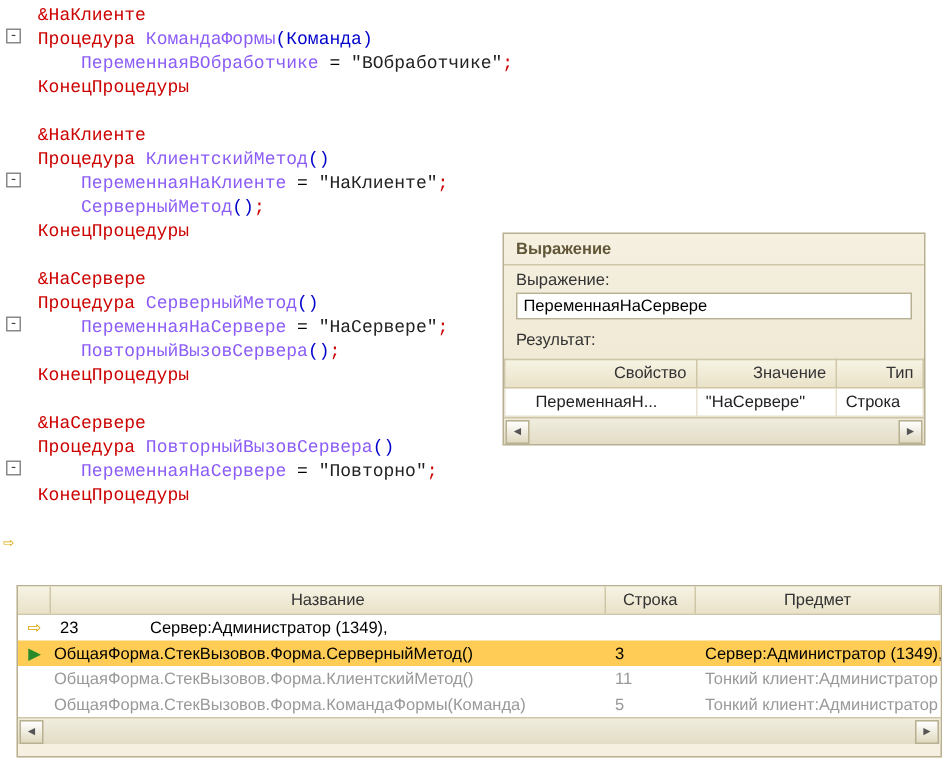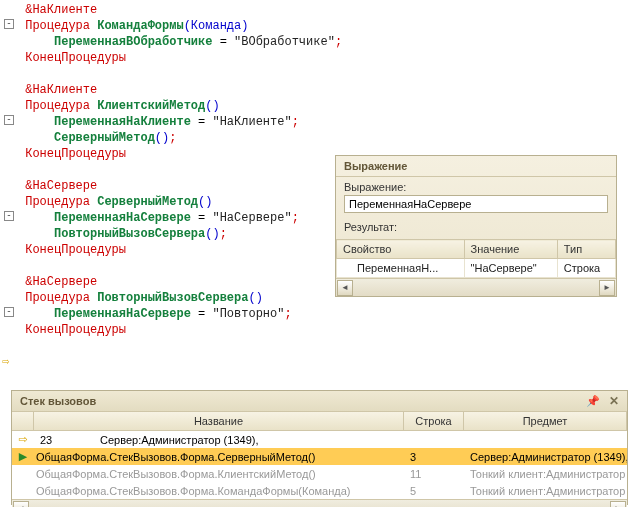--- a/index.html
+++ b/index.html
@@ -1,32 +1,32 @@
 <!DOCTYPE html>
 <html><head>
 <meta charset="utf-8">
 <style>
   * { margin: 0; padding: 0; box-sizing: border-box; }
   body { font-family: "Courier New", monospace; font-size: 12px; background: #fff; width: 630px; height: 507px; position: relative; overflow: hidden; }
   .code-area { position: absolute; top: 0; left: 0; width: 630px; height: 380px; padding: 2px 0 2px 18px; line-height: 16px; }
   .code-line { white-space: pre; }
   .kw-red { color: #cc0000; }
-  .kw-blue { color: #15803d; font-weight: bold; }
+  .kw-blue { color: #8b5cf6; }
   .kw-str { color: #222; }
   .kw-brace { color: #cc0000; }
   .kw-paren { color: #0000cc; }
   .fold { position: absolute; left: 4px; width: 10px; height: 10px; border: 1px solid #888; font-size: 9px; line-height: 8px; text-align: center; background: #fff; cursor: pointer; color: #333; }
   .arrow-exec { position: absolute; left: 2px; color: #d9a400; font-size: 12px; }
   .expr-panel { position: absolute; top: 155px; left: 335px; width: 282px; background: linear-gradient(#f5f0e0, #ece5ce); border: 1px solid #b8b090; font-family: Tahoma, sans-serif; font-size: 11px; }
   .expr-title { padding: 4px 8px; font-weight: bold; color: #625638; border-bottom: 1px solid #cfc6a8; }
   .expr-row { padding: 4px 8px; }
   .expr-label { color: #333; }
   .expr-input { width: 100%; height: 18px; border: 1px solid #b8b090; background: #fff; padding: 1px 4px; font-family: Tahoma, sans-serif; font-size: 11px; margin-top: 2px; }
   .expr-table { width: 100%; border-collapse: collapse; margin-top: 2px; background: #fff; }
-  .expr-table th { background: linear-gradient(#f7f3e4, #e9e2c8); border: 1px solid #cfc6a8; padding: 3px 6px; text-align: left; font-weight: normal; color: #333; }
+  .expr-table th { background: linear-gradient(#f7f3e4, #e9e2c8); border: 1px solid #cfc6a8; padding: 3px 6px; text-align: right; font-weight: normal; color: #333; }
   .expr-table td { border: 1px solid #e8e3d0; padding: 3px 6px; color: #222; }
   .expr-hscroll { height: 18px; background: linear-gradient(#f0eddf,#e3dcc6); border-top: 1px solid #cfc6a8; position: relative; }
   .hs-btn { width: 16px; height: 16px; position: absolute; top: 1px; background: linear-gradient(#fff,#e0d9c0); border: 1px solid #b8b090; font-size: 8px; text-align: center; line-height: 14px; color: #555; }
   .hs-left { left: 1px; } .hs-right { right: 1px; }
 
   .stack-panel { position: absolute; top: 390px; left: 11px; width: 617px; height: 115px; border: 1px solid #b8b090; font-family: Tahoma, sans-serif; font-size: 11px; background: #f5f0e0; }
   .stack-title { background: linear-gradient(#efe9d3,#e3dcc1); padding: 3px 8px; font-weight: bold; color: #625638; border-bottom: 1px solid #cfc6a8; display:flex; justify-content:space-between; align-items:center; }
   .stack-close { font-size: 12px; color: #7a7254; cursor: pointer; }
   .stack-pin { font-size: 11px; color: #7a7254; margin-right: 6px; cursor: pointer; }
   .stack-head { display: flex; background: linear-gradient(#f7f3e4,#e9e2c8); border-bottom: 1px solid #cfc6a8; }
@@ -104,27 +104,20 @@
     </tr>
   </tbody>
     </table>
   <div class="expr-hscroll">
     <div class="hs-btn hs-left">◄</div>
     <div class="hs-btn hs-right">►</div>
   </div>
 </div>
 
 <div class="stack-panel">
-  <div class="stack-title">
-    <span>Стек вызовов</span>
-    <span>
-      <span class="stack-pin">📌</span>
-      <span class="stack-close">✕</span>
-    </span>
-  </div>
   <div class="stack-head">
     <div class="col-ic"></div>
     <div class="col-name">Название</div>
     <div class="col-line">Строка</div>
     <div class="col-subj">Предмет</div>
   </div>
   <div class="stack-body" id="stack-body">
       <div class="stack-row">
         <div class="ic" style="color: rgb(217, 164, 0);">⇨</div>
         <div class="c-line col-line">23</div>

